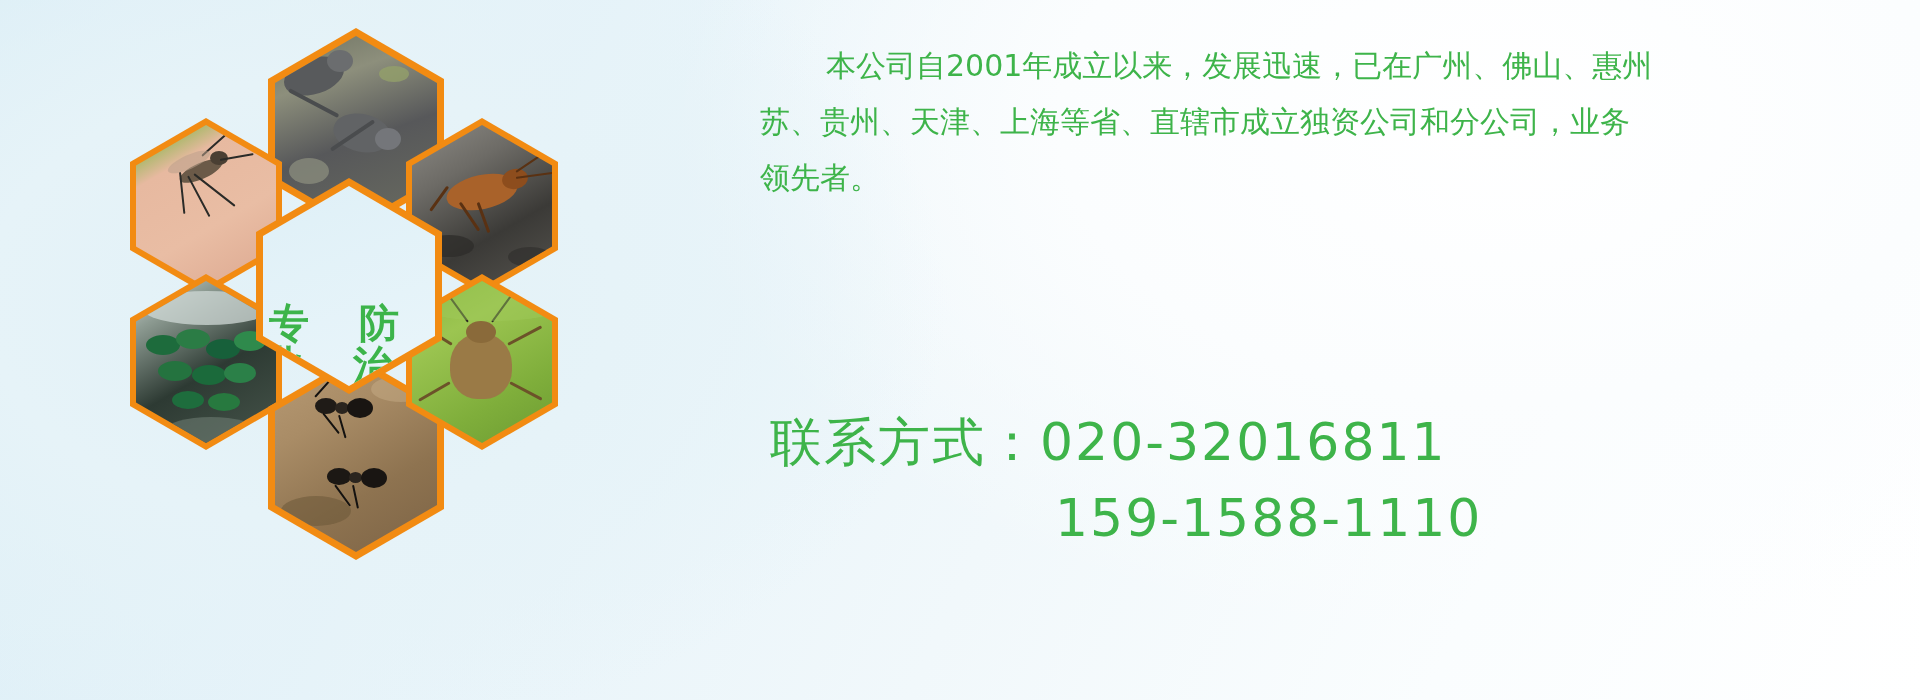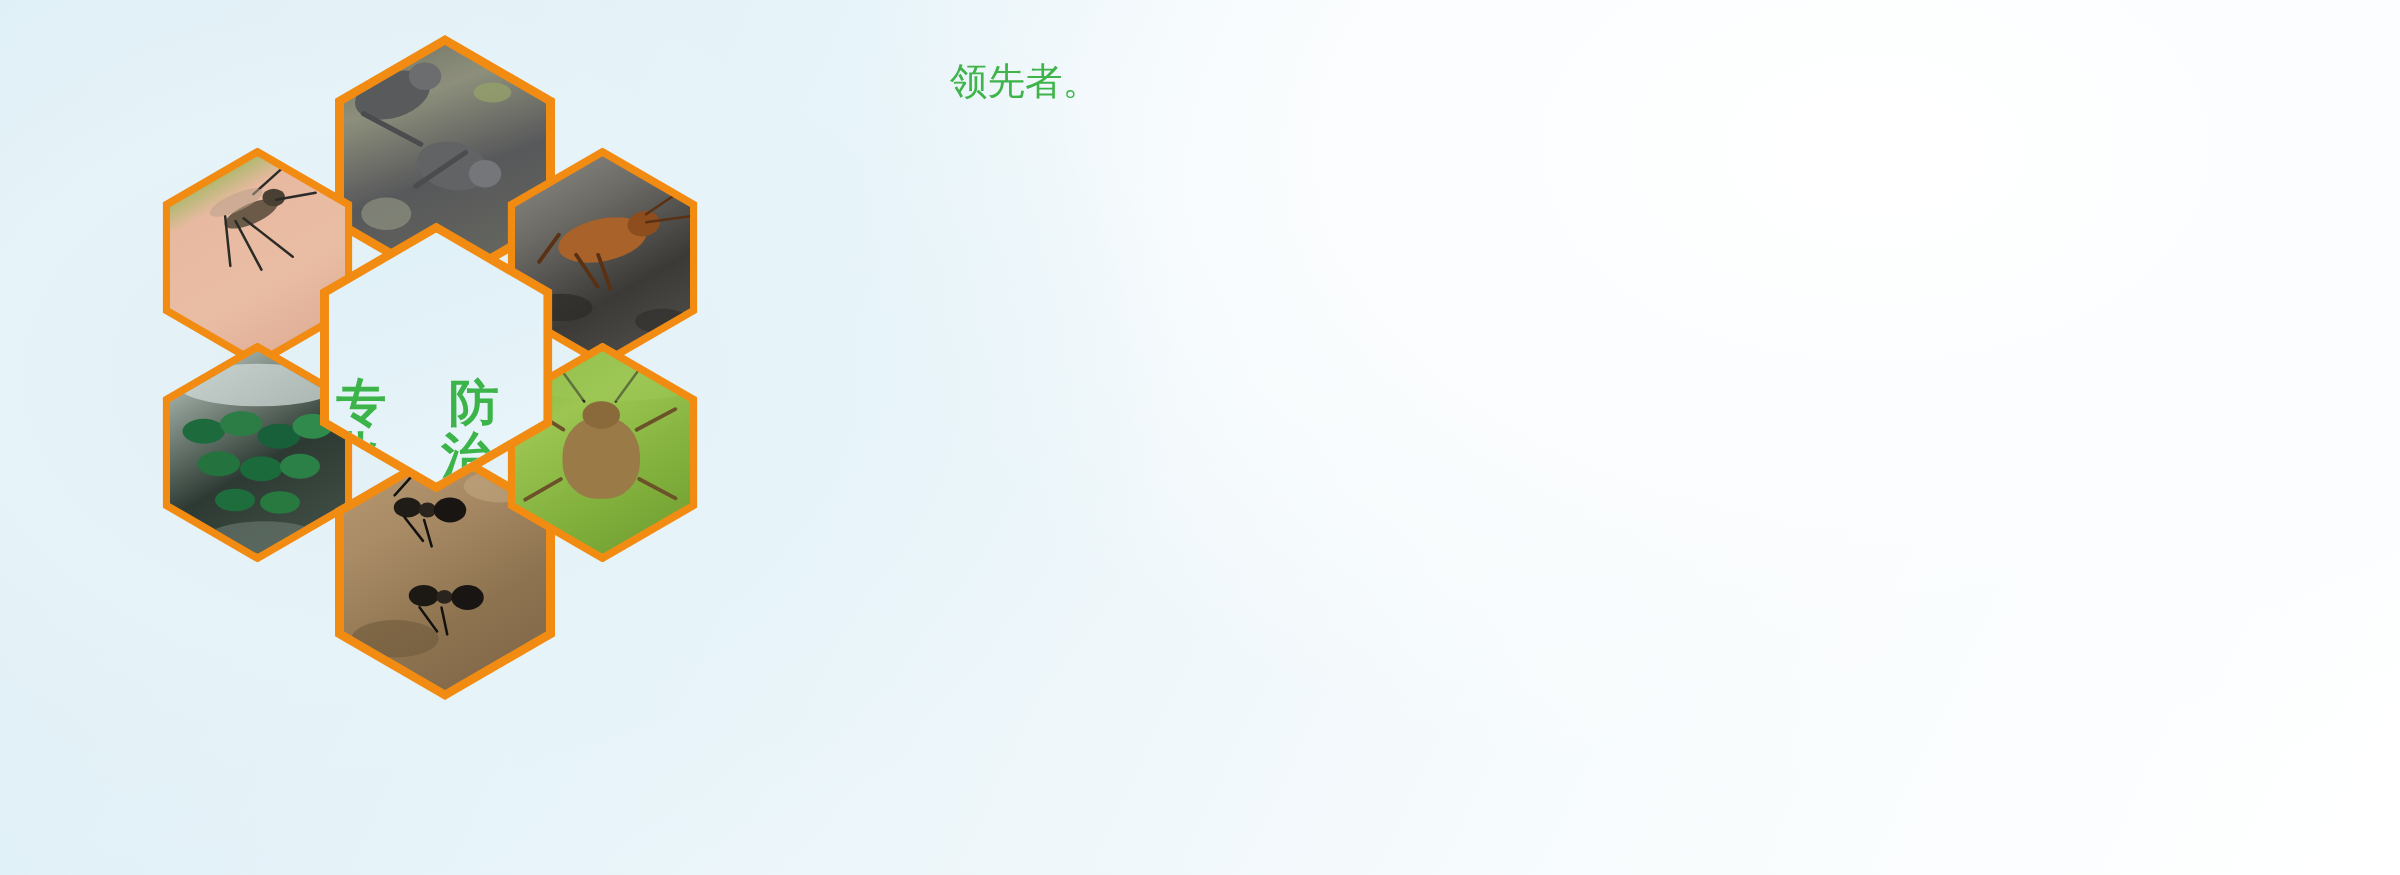--- a/index.html
+++ b/index.html
@@ -197,17 +197,23 @@
     <div id="hexCenter">
       <div id="hexCenterInner">
         <div class="hexword">专业</div>
         <div class="hexword">防治</div>
       </div>
     </div>
 
   </div>
 
   <div id="copy">
+    <div class="pline first">本公司自2001年成立以来，发展迅速，已在广州、佛山、惠州</div>
+    <div class="pline">苏、贵州、天津、上海等省、直辖市成立独资公司和分公司，业务</div>
     <div class="pline">领先者。</div>
   </div>
 
+  <div id="contact">
+    <div class="cline">联系方式：020-32016811</div>
+    <div class="cline second">159-1588-1110</div>
+  </div>
 
 </div>
 
 </body></html>

